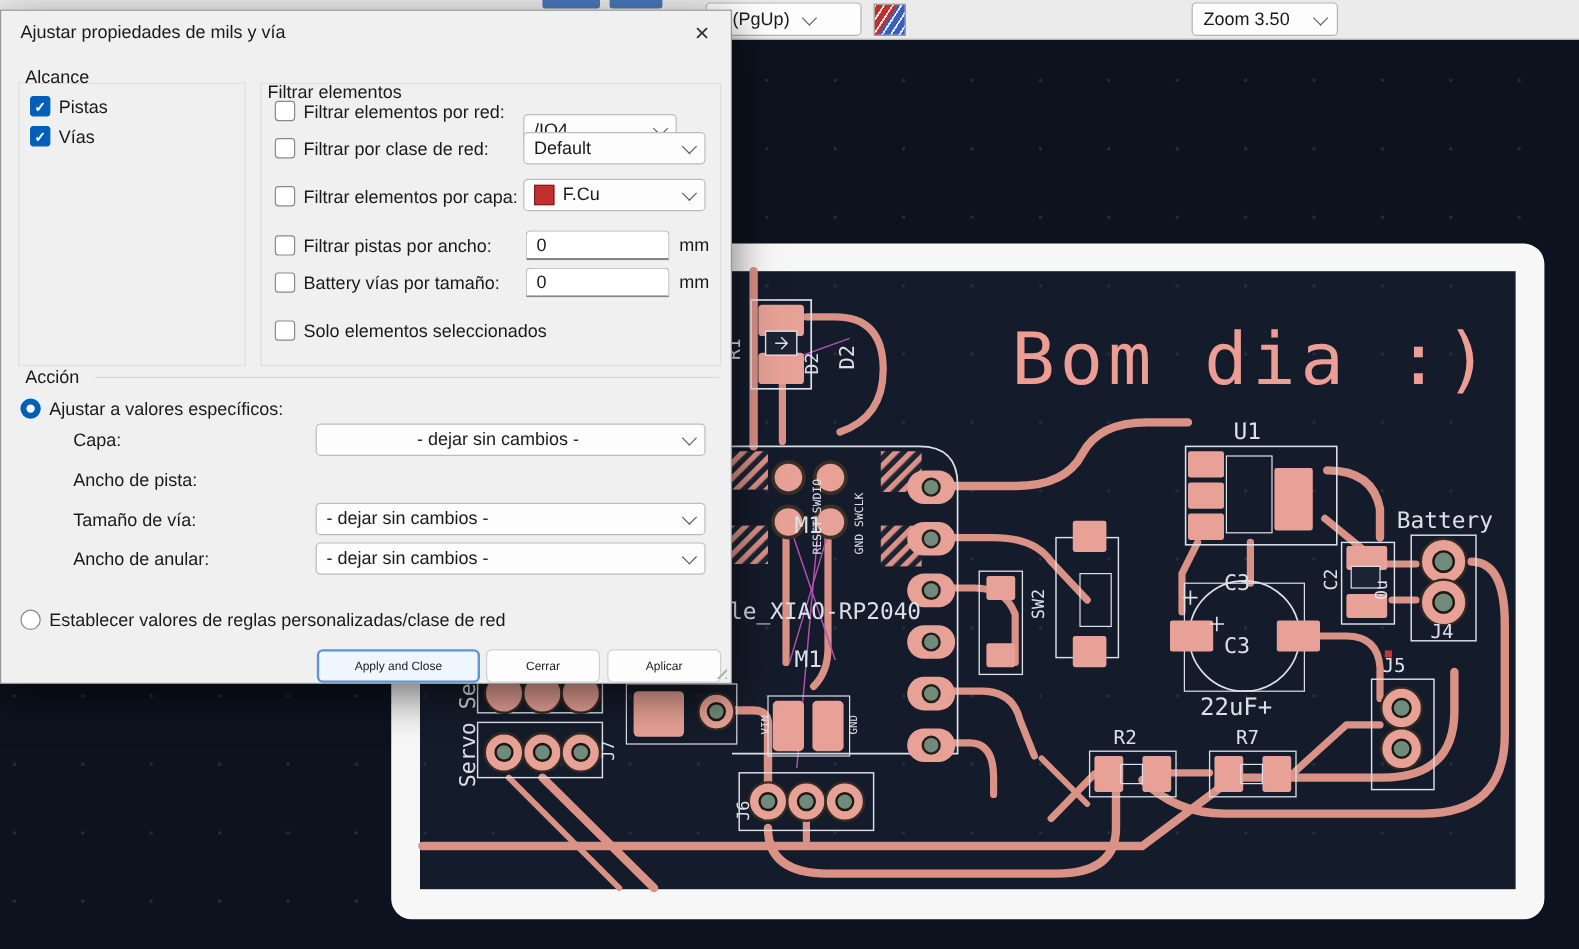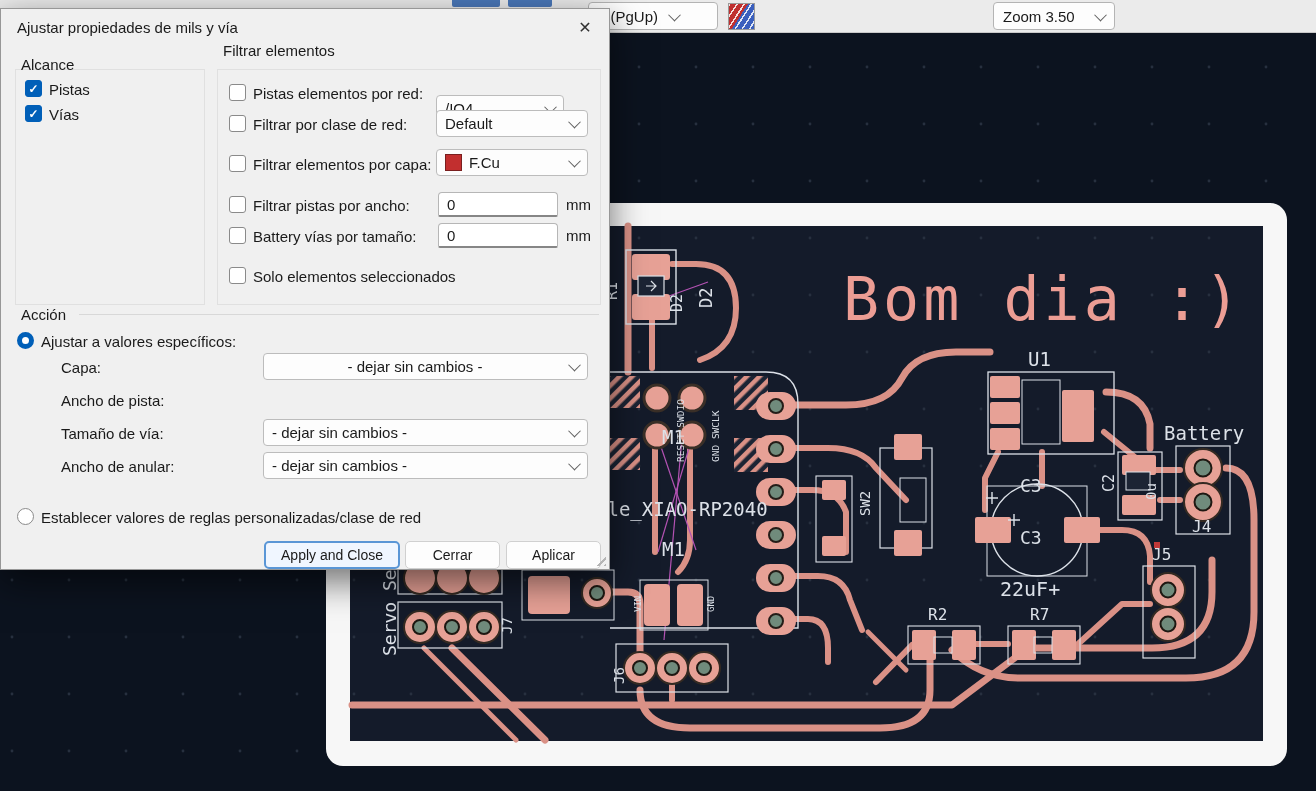--- a/index.html
+++ b/index.html
@@ -44,21 +44,21 @@
   .combo{position:absolute;height:27px;background:#fdfdfd;border:1px solid #bcbcbc;border-radius:4px;
     display:flex;align-items:center;padding:0 8px;box-sizing:border-box}
   .combo .val{flex:1;white-space:nowrap;overflow:hidden}
   .combo.center .val{text-align:center}
   .sw-red{width:15px;height:15px;background:#c22f2f;border:1px solid #7a1f1f;margin-right:7px;flex:none}
   .input{position:absolute;height:25px;background:#fff;border:1px solid #b6b6b6;border-bottom:2px solid #868686;
     border-radius:4px 4px 2px 2px;padding:0 8px;box-sizing:border-box;display:flex;align-items:center}
   .unit{position:absolute;white-space:nowrap}
   .acc-line{position:absolute;height:1px;background:#d8d8d8}
   .btn{position:absolute;height:28px;background:#fdfdfd;border:1px solid #d0d0d0;border-radius:5px;
-    display:flex;align-items:center;justify-content:center;box-sizing:border-box;font-size:14px}
+    display:flex;align-items:center;justify-content:center;box-sizing:border-box;font-size:10px}
   .btn.primary{background:#f0f6ff;border:2px solid #5a96d6}
   .grip{position:absolute;right:3px;bottom:3px;width:13px;height:13px;
     background:repeating-linear-gradient(135deg,transparent 0 3px,#b5b5b5 3px 4.5px);
     clip-path:polygon(100% 0,100% 100%,0 100%)}
 </style>
 </head>
 <body>
 
 <svg id="pcb-svg" width="1316" height="791" viewBox="0 0 1316 791">
   <defs>
@@ -306,24 +306,24 @@
   <div class="cb on" style="left:24px;top:71px">
     <span>✓</span>
   </div>
   <div class="lbl" style="left:48px;top:72px">Pistas</div>
   <div class="cb on" style="left:24px;top:96px">
     <span>✓</span>
   </div>
   <div class="lbl" style="left:48px;top:97px">Vías</div>
 
   <div class="grp" style="left:216px;top:60px;width:382px;height:234px"></div>
-  <div class="lbl" style="left:222px;top:33px">Filtrar elementos</div>
+  <div class="lbl" style="left:222px;top:60px">Filtrar elementos</div>
 
   <div class="cb" style="left:228px;top:75px"></div>
-  <div class="lbl" style="left:252px;top:76px">Pistas elementos por red:</div>
+  <div class="lbl" style="left:252px;top:76px">Filtrar elementos por red:</div>
   <div class="combo" style="left:435px;top:86px;width:128px">
     <span class="val">/IO4</span>
     <span class="chev"></span>
   </div>
 
   <div class="cb" style="left:228px;top:106px"></div>
   <div class="lbl" style="left:252px;top:107px">Filtrar por clase de red:</div>
   <div class="combo" style="left:435px;top:101px;width:152px">
     <span class="val">Default</span>
     <span class="chev"></span>

